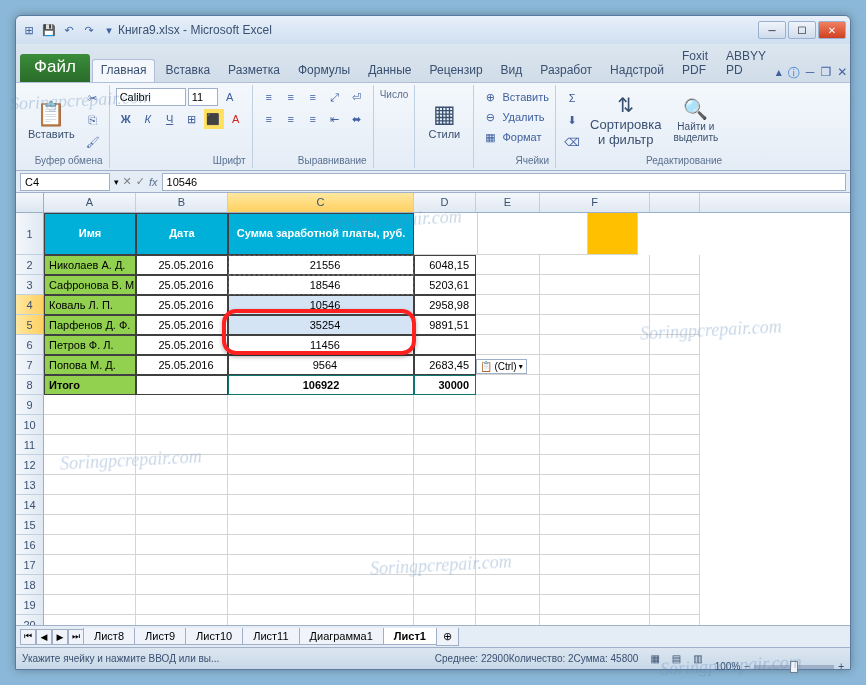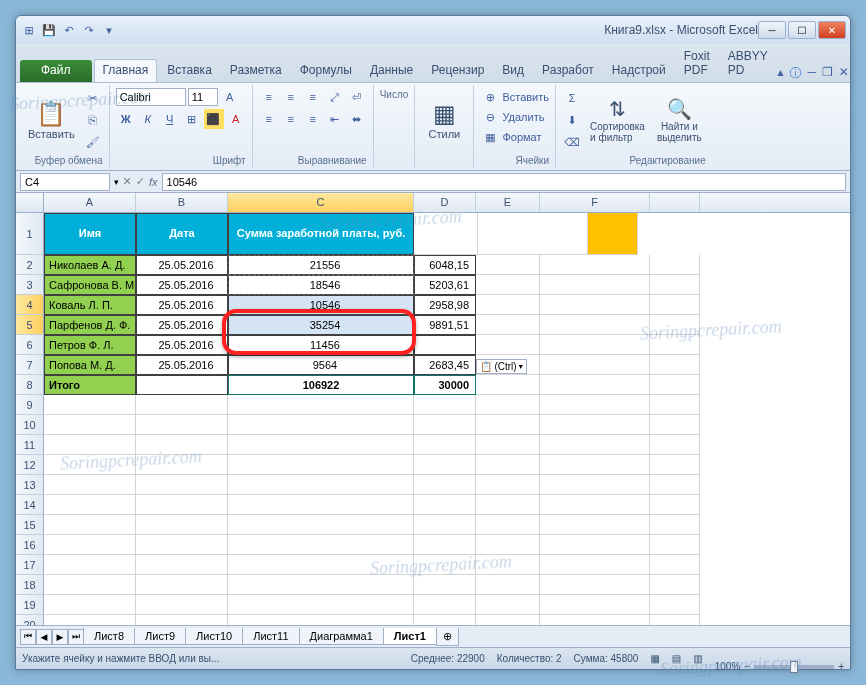--- a/index.html
+++ b/index.html
@@ -1,26 +1,26 @@
 <!DOCTYPE html>
 <html><head>
 <meta charset="utf-8">
 <style>
 * { box-sizing: border-box; margin: 0; padding: 0; font-family: 'Segoe UI', Tahoma, sans-serif; }
 body { background: #8bb8d8; padding: 15px; width: 866px; height: 685px; overflow: hidden; position: relative; }
 .window { background: #dce6f0; border: 1px solid #5a7aa0; border-radius: 6px 6px 0 0; width: 100%; height: 100%; display: flex; flex-direction: column; box-shadow: 0 0 10px rgba(0,0,0,0.3); }
 .titlebar { background: linear-gradient(#e8f0fa, #cfdff0); height: 28px; display: flex; align-items: center; padding: 0 4px; border-radius: 6px 6px 0 0; }
 .qat { display: flex; gap: 2px; align-items: center; }
 .qat-btn { width: 18px; height: 18px; display: flex; align-items: center; justify-content: center; font-size: 11px; color: #4060a0; cursor: pointer; }
-.title { flex: 1; text-align: right; font-size: 12px; color: #3a5070; }
+.title { flex: 1; text-align: left; font-size: 12px; color: #3a5070; }
 .win-controls { display: flex; gap: 2px; }
 .win-btn { width: 28px; height: 18px; background: linear-gradient(#f0f4fa, #d0dcec); border: 1px solid #9ab0d0; border-radius: 2px; display: flex; align-items: center; justify-content: center; font-size: 10px; cursor: pointer; }
 .win-btn.close { background: linear-gradient(#f08060, #d04020); color: white; }
 .ribbon-tabs { display: flex; align-items: flex-end; background: linear-gradient(#dce6f0, #d0dce8); padding: 2px 4px 0; gap: 2px; border-bottom: 1px solid #b0c0d8; }
-.file-tab { background: linear-gradient(#3a8c3a, #2a6c2a); color: white; padding: 3px 21px 5px; border-radius: 3px 3px 0 0; font-size: 12px; cursor: pointer; }
+.file-tab { background: linear-gradient(#3a8c3a, #2a6c2a); color: white; padding: 3px 14px 5px; border-radius: 3px 3px 0 0; font-size: 17px; cursor: pointer; }
 .r-tab { padding: 3px 8px 5px; font-size: 12px; color: #3a5070; cursor: pointer; border-radius: 3px 3px 0 0; }
 .r-tab.active { background: #f4f8fc; border: 1px solid #b0c0d8; border-bottom: none; }
 .help-icons { margin-left: auto; display: flex; gap: 6px; font-size: 12px; color: #4060a0; padding-right: 6px; }
 .ribbon { background: linear-gradient(#f4f8fc, #e4ecf6); height: 88px; display: flex; border-bottom: 1px solid #a0b0c8; padding: 2px; }
 .r-group { border-right: 1px solid #c0d0e0; padding: 2px 6px; display: flex; flex-direction: column; font-size: 10px; color: #4060a0; }
 .r-group-body { flex: 1; display: flex; align-items: center; gap: 4px; }
 .r-group-label { text-align: right; font-size: 10px; color: #5a7090; margin-top: 2px; }
 .big-btn { display: flex; flex-direction: column; align-items: center; padding: 2px 4px; cursor: pointer; font-size: 11px; color: #3a5070; min-width: 46px; }
 .big-btn .ico { font-size: 24px; }
 .small-btns { display: flex; flex-direction: column; gap: 2px; }
@@ -55,21 +55,21 @@
 .marching { outline: 1.5px dashed #606060; outline-offset: -1px; }
 .red-ring { position: absolute; border: 4px solid #ff2020; border-radius: 14px; pointer-events: none; z-index: 10; box-shadow: 0 2px 4px rgba(0,0,0,0.3); }
 .paste-tag { position: absolute; background: white; border: 1px solid #a0b0c8; font-size: 10px; padding: 1px 3px; display: flex; align-items: center; gap: 2px; cursor: pointer; z-index: 5; }
 .sheet-tabs { display: flex; align-items: center; background: #e4ecf6; height: 22px; border-top: 1px solid #a0b0c8; padding: 0 4px; gap: 0; flex-shrink: 0; }
 .nav-btns { display: flex; gap: 0; }
 .nav-btn { width: 16px; height: 16px; border: 1px solid #a0b0c8; background: #f0f4fa; font-size: 9px; display: flex; align-items: center; justify-content: center; cursor: pointer; }
 .sheet-tab { background: #f0f4fa; border: 1px solid #a0b0c8; border-top: none; padding: 2px 10px; font-size: 11px; cursor: pointer; margin-left: -1px; }
 .sheet-tab.active { background: white; font-weight: bold; }
 .statusbar { display: flex; align-items: center; background: linear-gradient(#dce6f0, #c8d8e8); height: 22px; border-top: 1px solid #a0b0c8; padding: 0 6px; font-size: 10px; color: #3a5070; gap: 12px; flex-shrink: 0; }
 .status-text { flex: 0 0 auto; overflow: hidden; text-overflow: ellipsis; white-space: nowrap; max-width: 200px; }
-.status-stats { display: flex; gap: 12px; margin-left: auto; }
+.status-stats { display: flex; gap: 0; margin-left: auto; }
 .zoom { display: flex; align-items: center; gap: 4px; margin-top: 16px; }
 .zoom-slider { width: 80px; height: 4px; background: #a0b0c8; position: relative; }
 .zoom-thumb { width: 8px; height: 12px; background: #f0f4fa; border: 1px solid #708090; position: absolute; left: 36px; top: -4px; }
 .watermark { position: absolute; color: rgba(100,140,190,0.35); font-style: italic; font-size: 18px; pointer-events: none; transform: rotate(-3deg); z-index: 20; font-family: cursive; }
 </style>
 </head>
 <body>
 
 <div class="window">
 
@@ -194,21 +194,21 @@
     </div>
     <div class="r-group" style="border-right:none">
       <div class="r-group-body">
         <div class="small-btns">
           <span class="sm-btn">Σ</span>
           <span class="sm-btn">⬇</span>
           <span class="sm-btn">⌫</span>
         </div>
         <div class="big-btn">
           <span class="ico" style="font-size:20px">⇅</span>
-          <span style="white-space:pre-line;font-size:10px">Сортировка
+          <span style="white-space:pre-line;text-align:center;font-size:13px">Сортировка
 и фильтр</span>
         </div>
         <div class="big-btn">
           <span class="ico" style="font-size:20px">🔍</span>
           <span style="white-space:pre-line;text-align:center;font-size:10px">Найти и
 выделить</span>
         </div>
       </div>
       <div class="r-group-label">Редактирование</div>
     </div>

